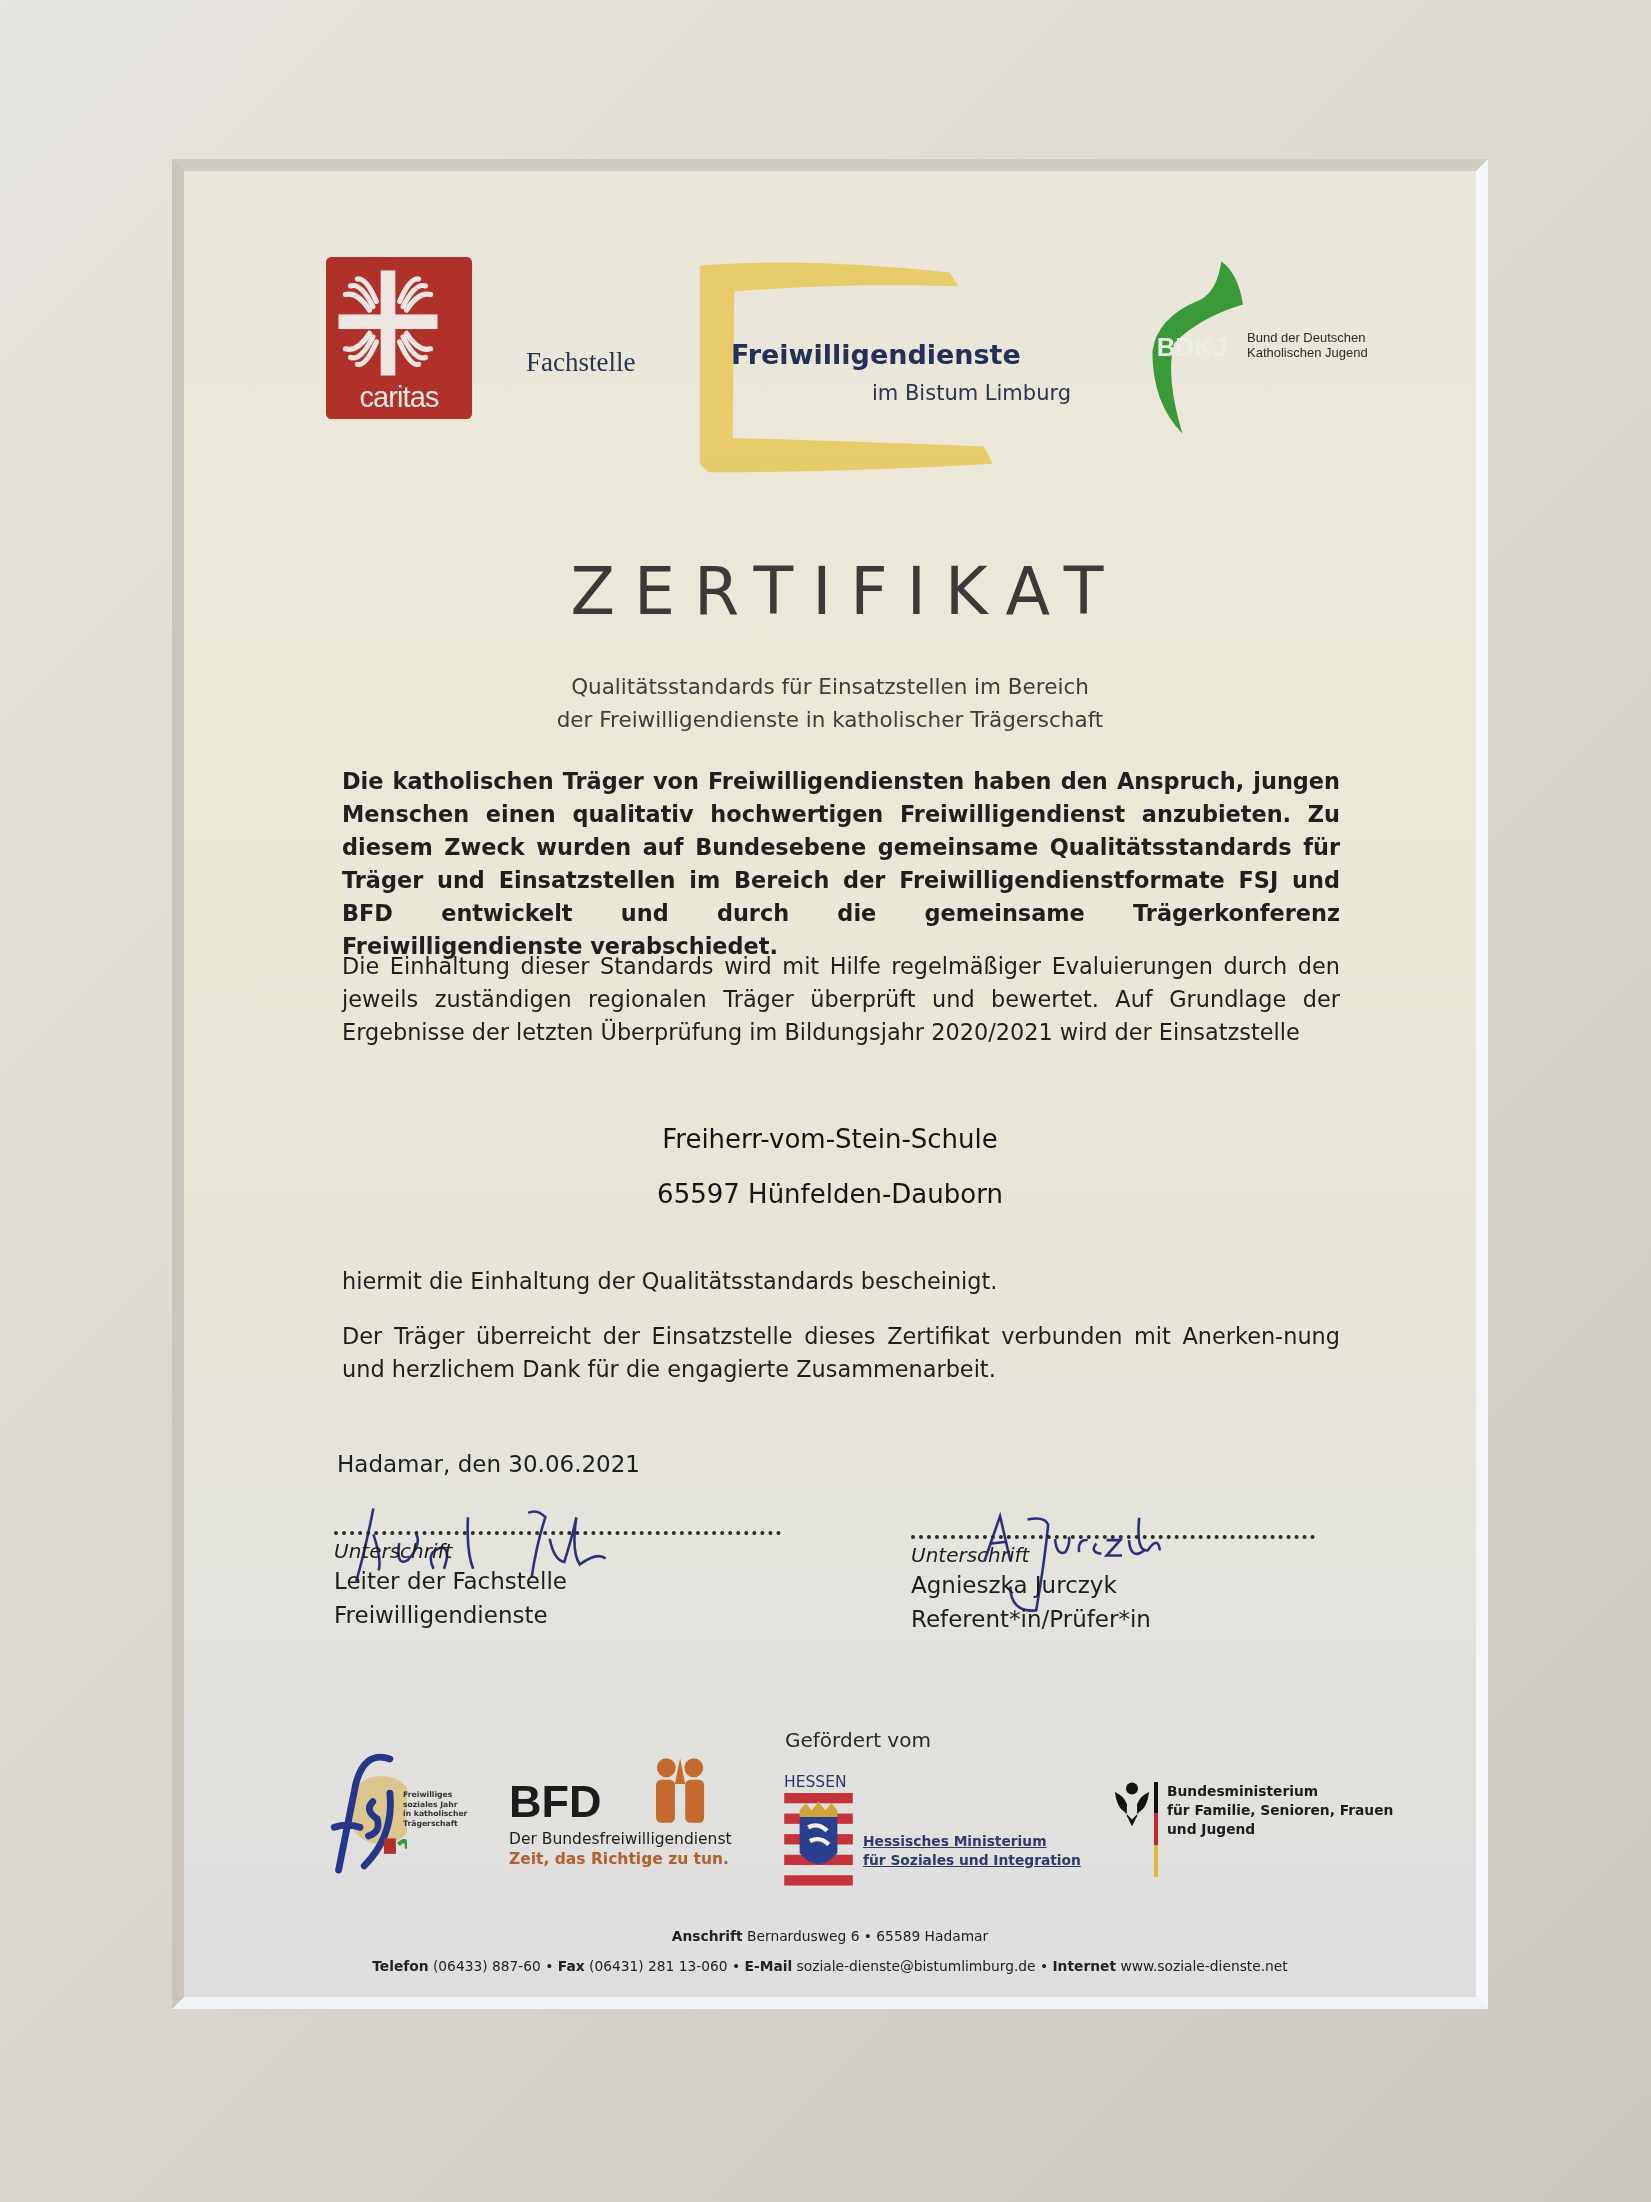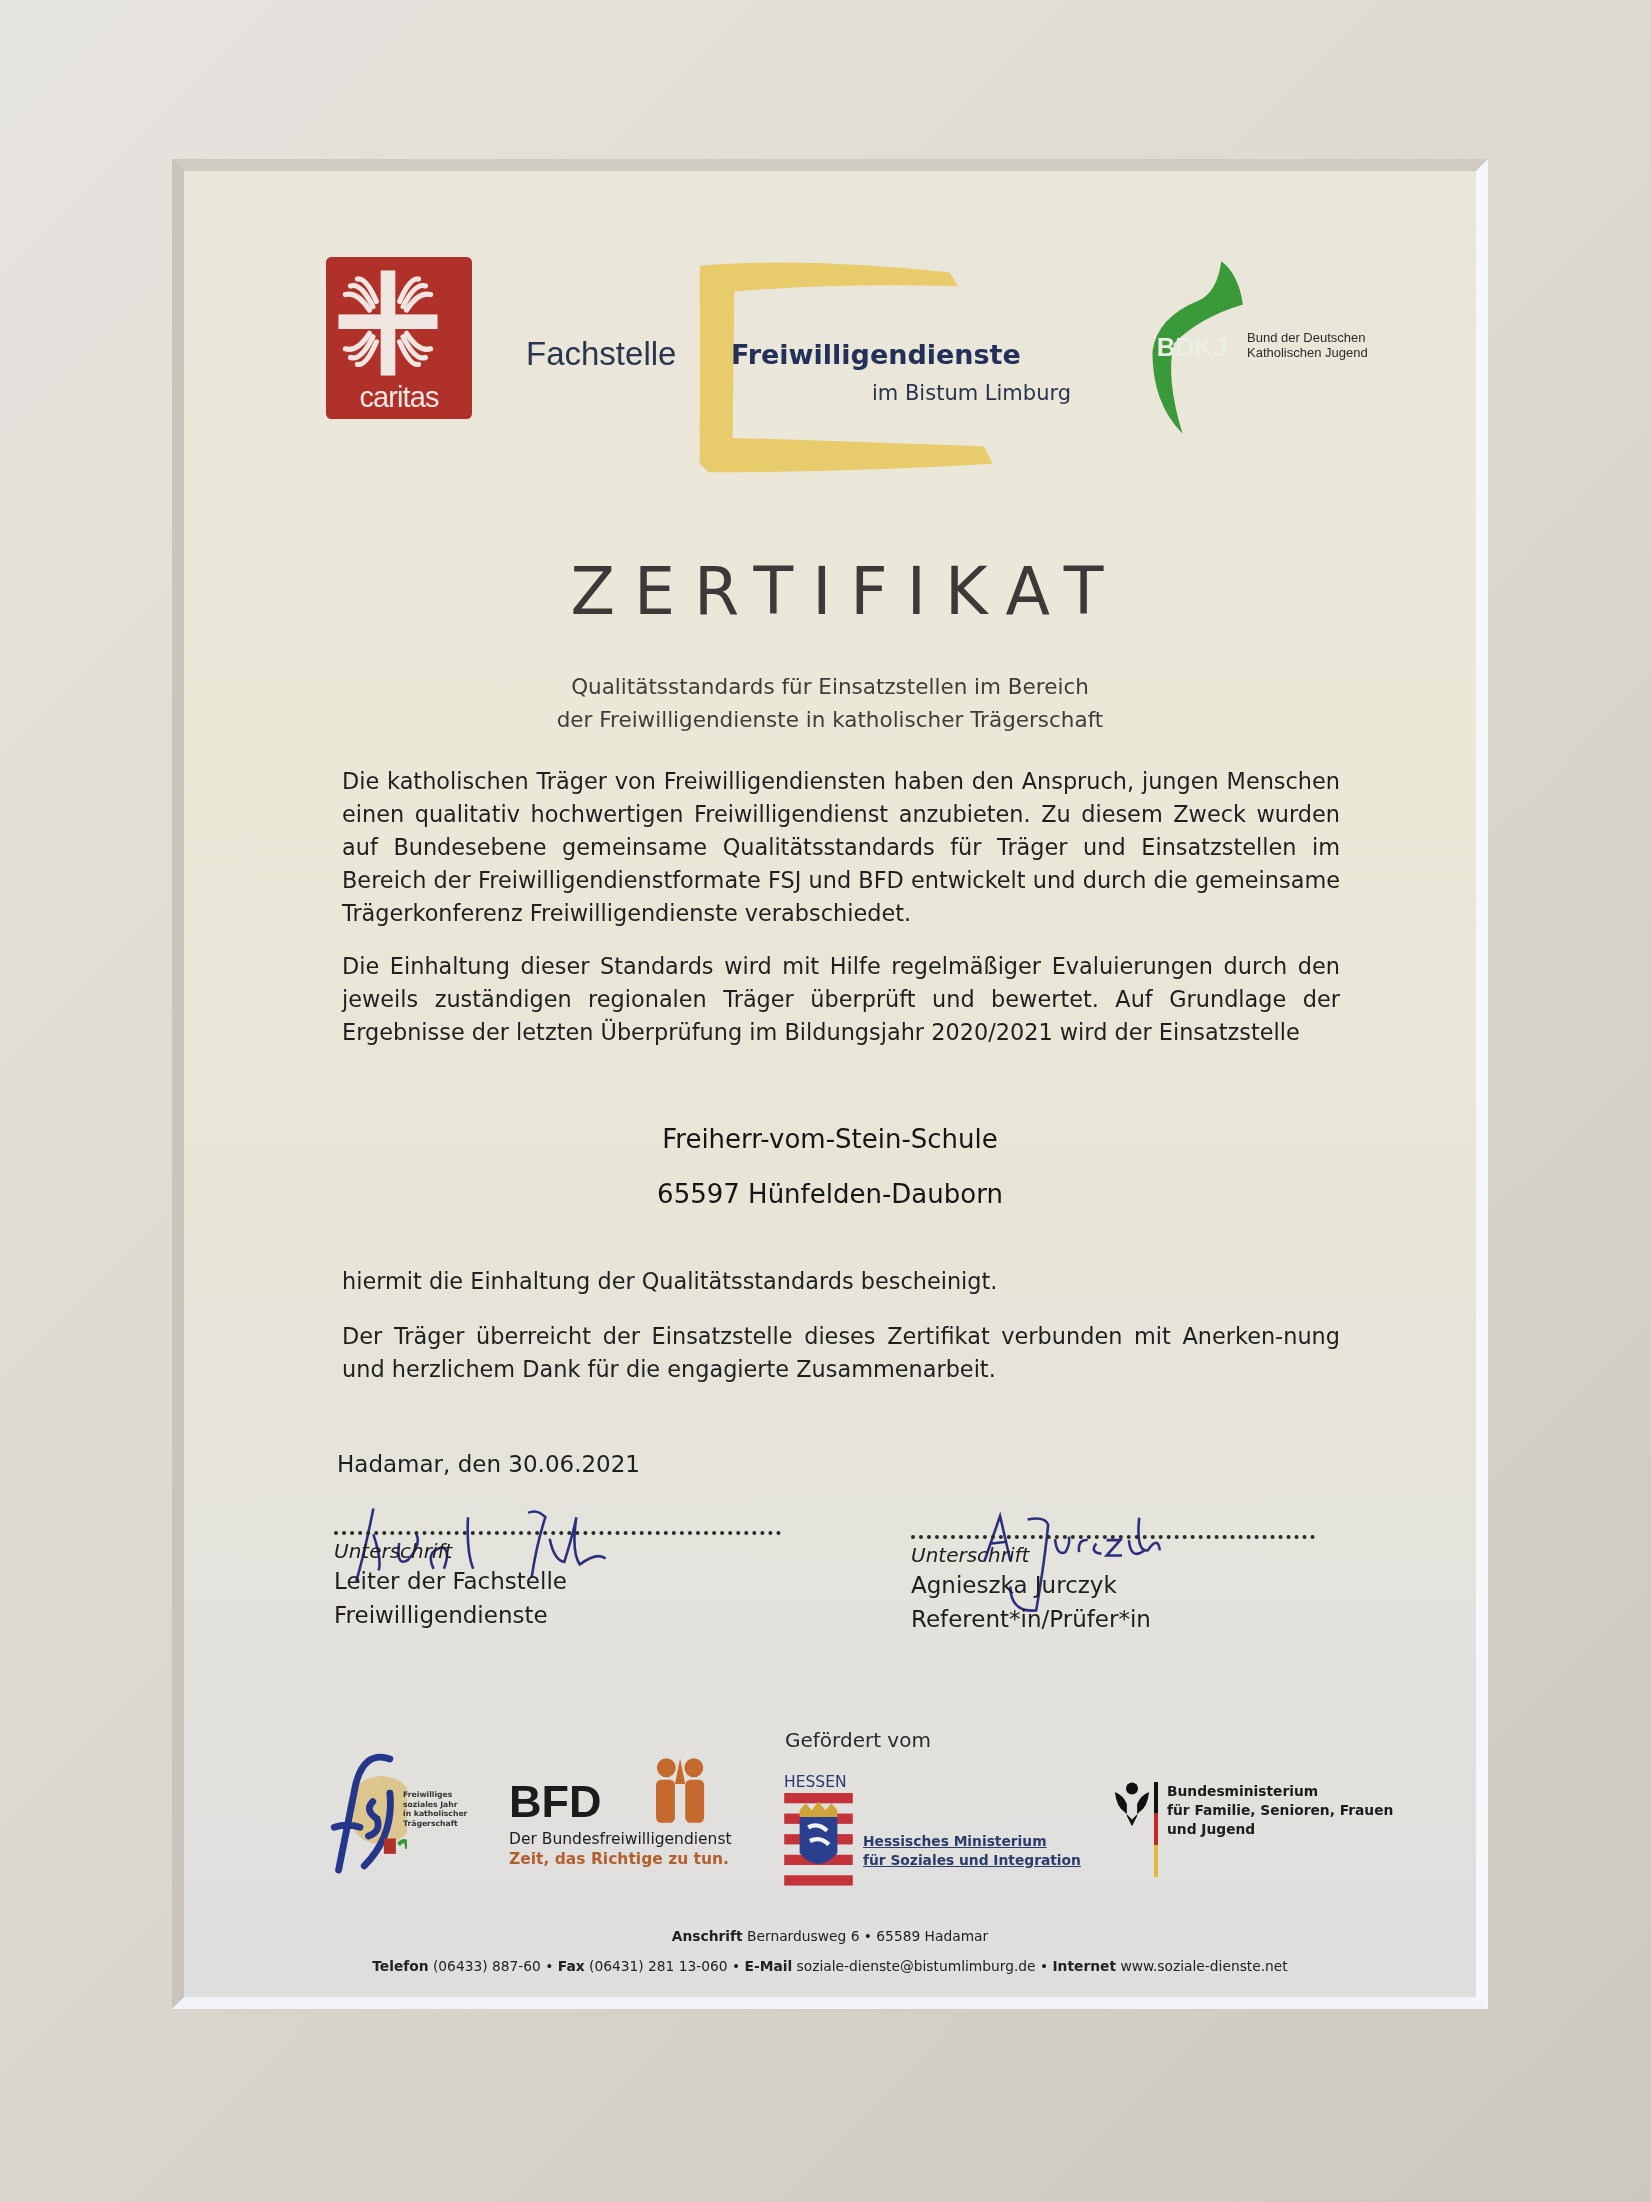--- a/index.html
+++ b/index.html
@@ -26,22 +26,22 @@
       position: absolute; left: 142px; top: 86px; width: 146px; height: 162px;
       background: #b0302a; border-radius: 5.2px;
     }
     .caritas svg { position: absolute; left: 8.6px; top: 10.3px; }
     .caritas-label {
       position: absolute; left: 0; right: 0; bottom: 5.2px; text-align: center;
       color: #f3e8e4; font-family: "Liberation Sans", sans-serif; font-size: 29px; letter-spacing: -0.9px;
     }
     .brush { position: absolute; left: 490px; top: 86px; }
     .fach-label {
-      position: absolute; left: 342px; top: 164px; font-size: 33px; color: #2a3550;
-      font-family: Liberation Sans, sans-serif;
+      position: absolute; left: 342px; top: 176px; font-size: 27px; color: #2a3550;
+      font-family: Liberation Serif, serif;
     }
     .freiw-label {
       position: absolute; left: 547px; top: 168px; font-size: 27px; font-weight: bold; color: #233059;
     }
     .bistum-label {
       position: absolute; left: 688px; top: 210px; font-size: 21px; color: #2a3550;
     }
     .bdkj { position: absolute; left: 964px; top: 86px; }
     .bdkj-sub {
       position: absolute; left: 1063px; top: 160px; font-size: 13px; color: #2b2b2b; line-height: 14.6px;
@@ -53,21 +53,21 @@
       padding-left: 33px;
     }
     .subtitle {
       position: absolute; left: 0; right: 0; top: 499px; text-align: center;
       font-size: 21.5px; line-height: 33px; color: #3d3d3a;
     }
     .para {
       position: absolute; left: 158px; width: 998px; font-size: 22.4px; line-height: 33px;
       text-align: justify; color: #1f1f1f;
     }
-    .p1 { top: 594px; }
+    .p1 { top: 594px; font-weight: bold; }
     .p2 { top: 779px; }
     .recipient {
       position: absolute; left: 0; right: 0; text-align: center; font-weight: normal; font-size: 26px; color: #151515;
     }
     .r1 { top: 953px; }
     .r2 { top: 1008px; }
     .p3 { top: 1094px; }
     .p4 { top: 1149px; }
     .place-date { position: absolute; left: 153px; top: 1280px; font-size: 23px; }
     .sig-block { position: absolute; font-size: 23px; line-height: 34px; }

